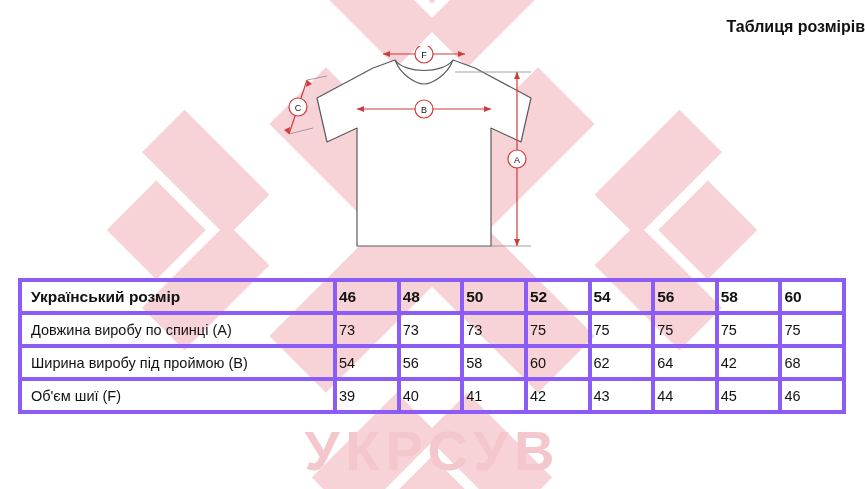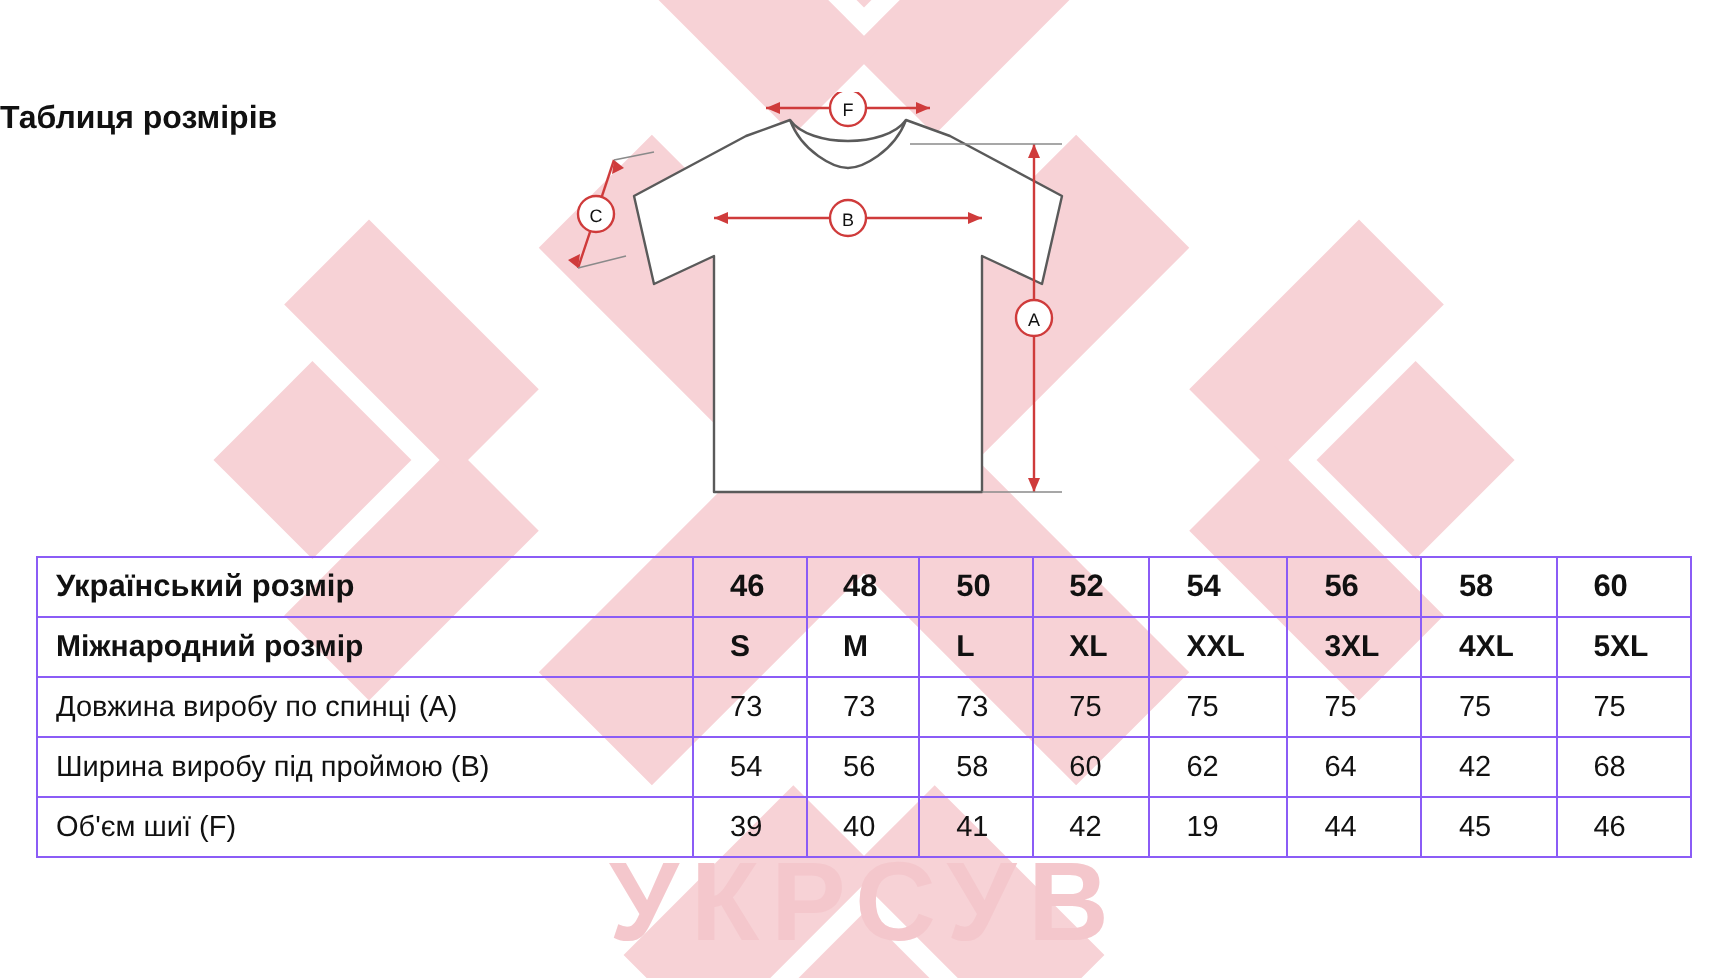--- a/index.html
+++ b/index.html
@@ -38,26 +38,25 @@
     letter-spacing: 6px;
     color: #f4c7cc;
   }
 
   
   .title {
     position: absolute;
     top: 18px;
     left: 0;
     width: 865px;
-    text-align: left;
+    text-align: right;
     font-size: 16px;
     font-weight: bold;
     color: #111;
     z-index: 3;
-    margin-top: 33px;
   }
 
   
   .diagram {
     position: absolute;
     left: 255px;
     top: 46px;
     width: 380px;
     height: 225px;
     z-index: 2;
@@ -67,23 +66,23 @@
   .size-table {
     position: absolute;
     left: 18px;
     top: 278px;
     width: 828px;
     border-collapse: collapse;
     z-index: 2;
     background: transparent;
   }
   .size-table td {
-    border: 1px solid #8b5cf6;
+    border: 4px solid #8b5cf6;
     font-size: 14.5px;
-    padding: 3px 18px;
+    padding: 3px 2px;
     height: 23px;
     color: #111;
     background: transparent;
   }
   .size-table td.label {
     text-align: left;
     width: 300px;
     padding-left: 9px;
   }
   .size-table td.val {
@@ -190,31 +189,20 @@
       <td class="label">Український розмір</td>
       <td class="val">46</td>
       <td class="val">48</td>
       <td class="val">50</td>
       <td class="val">52</td>
       <td class="val">54</td>
       <td class="val">56</td>
       <td class="val">58</td>
       <td class="val">60</td>
     </tr>
-    <tr class="head2">
-      <td class="label">Міжнародний розмір</td>
-      <td class="val">S</td>
-      <td class="val">M</td>
-      <td class="val">L</td>
-      <td class="val">XL</td>
-      <td class="val">XXL</td>
-      <td class="val">3XL</td>
-      <td class="val">4XL</td>
-      <td class="val">5XL</td>
-    </tr>
     <tr>
       <td class="label">Довжина виробу по спинці (A)</td>
       <td class="val">73</td>
       <td class="val">73</td>
       <td class="val">73</td>
       <td class="val">75</td>
       <td class="val">75</td>
       <td class="val">75</td>
       <td class="val">75</td>
       <td class="val">75</td>
@@ -229,19 +217,19 @@
       <td class="val">64</td>
       <td class="val">42</td>
       <td class="val">68</td>
     </tr>
     <tr>
       <td class="label">Об'єм шиї (F)</td>
       <td class="val">39</td>
       <td class="val">40</td>
       <td class="val">41</td>
       <td class="val">42</td>
-      <td class="val">19</td>
+      <td class="val">43</td>
       <td class="val">44</td>
       <td class="val">45</td>
       <td class="val">46</td>
     </tr>
   </tbody>
 </table>
 
 </body></html>

